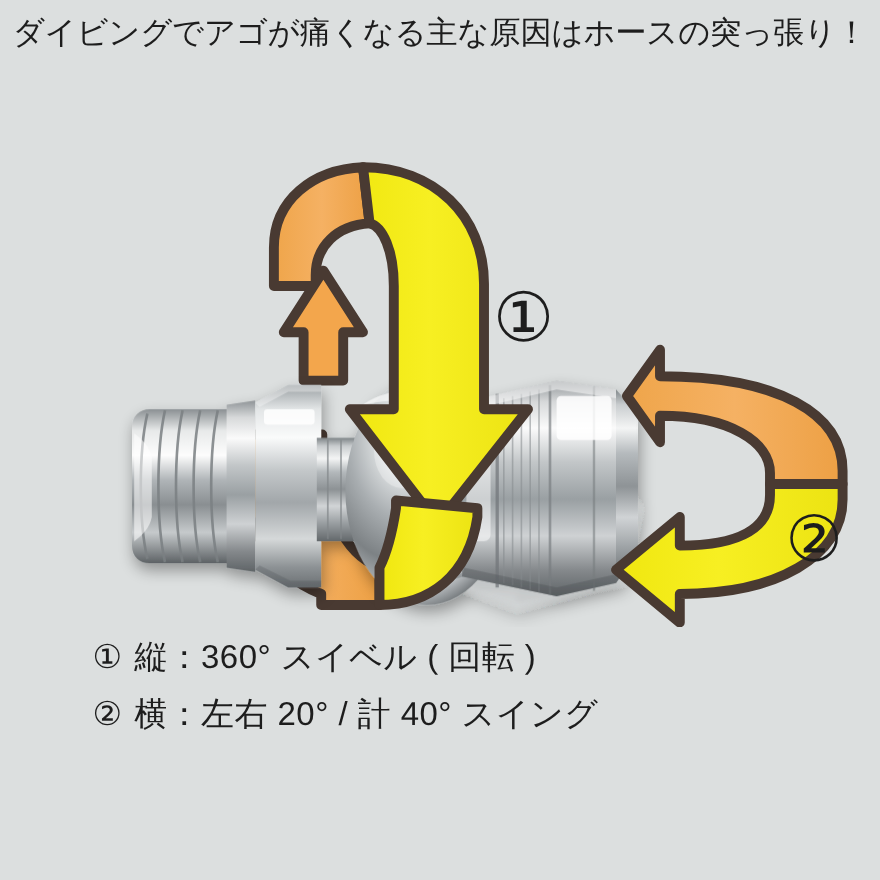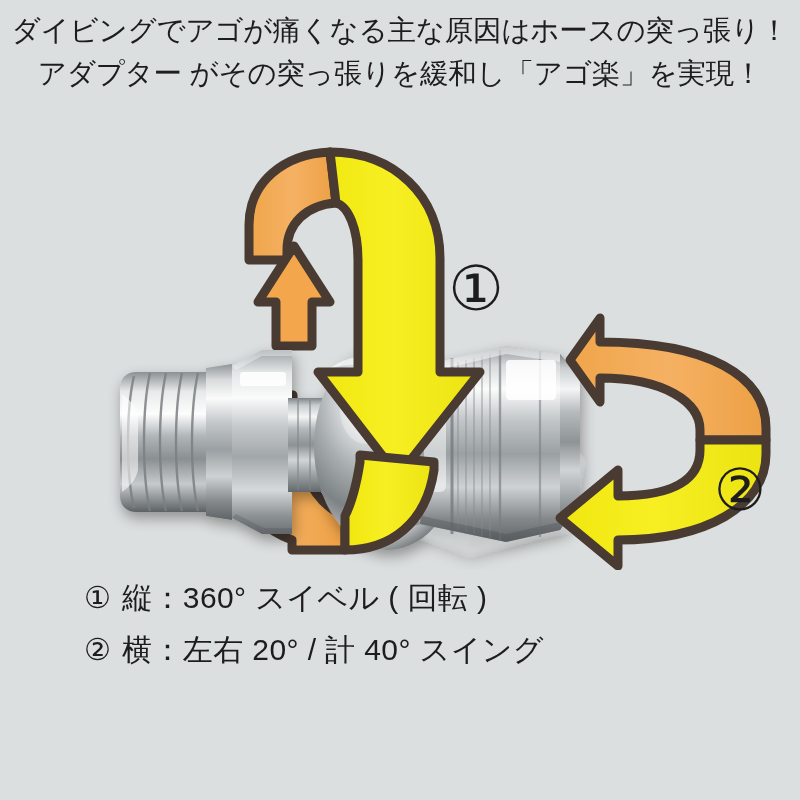--- a/index.html
+++ b/index.html
@@ -86,21 +86,20 @@
     min-width: 38px;
   }
 </style>
 </head>
 <body style="background: rgb(220, 223, 223);">
 
 <div id="infographic" style="background: rgb(220, 223, 223);">
 
   <div class="header">
     <span class="header-line header-line-1">ダイビングでアゴが痛くなる主な原因はホースの突っ張り！</span>
-    <span class="header-line header-line-2">アダプター がその突っ張りを緩和し「アゴ楽」を実現！</span>
   </div>
 
   <div class="stage">
     <svg viewBox="0 0 800 460" xmlns="http://www.w3.org/2000/svg">
       <defs>
 
         <linearGradient id="gMetalV" x1="0" y1="0" x2="0" y2="1">
           <stop offset="0%" stop-color="#8f9497"></stop>
           <stop offset="10%" stop-color="#d8dadb"></stop>
           <stop offset="22%" stop-color="#fbfbfb"></stop>

